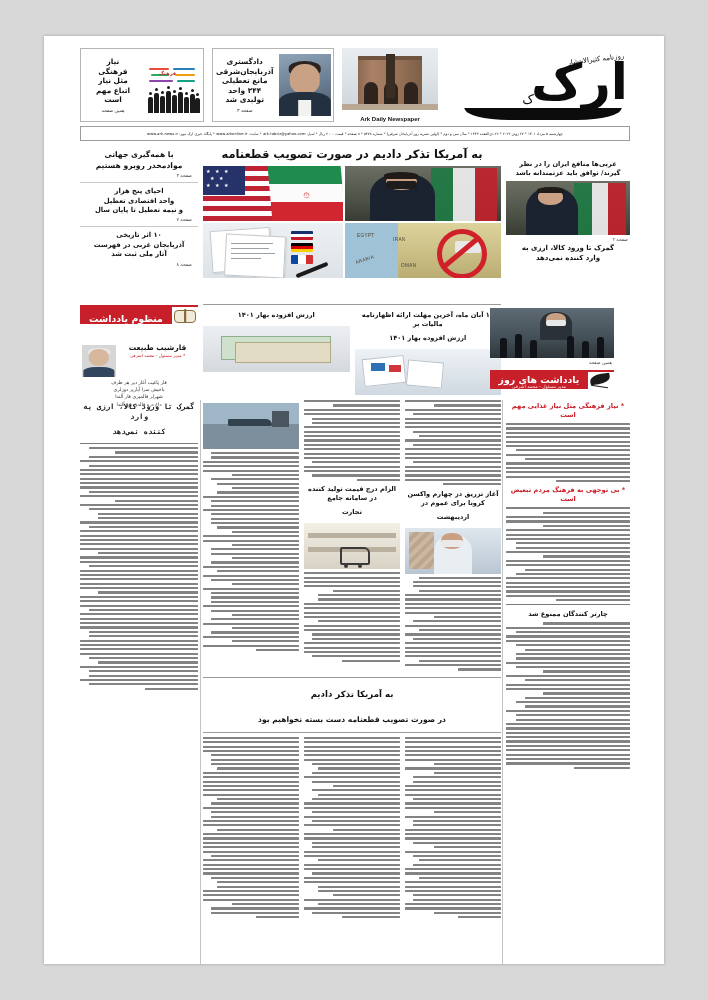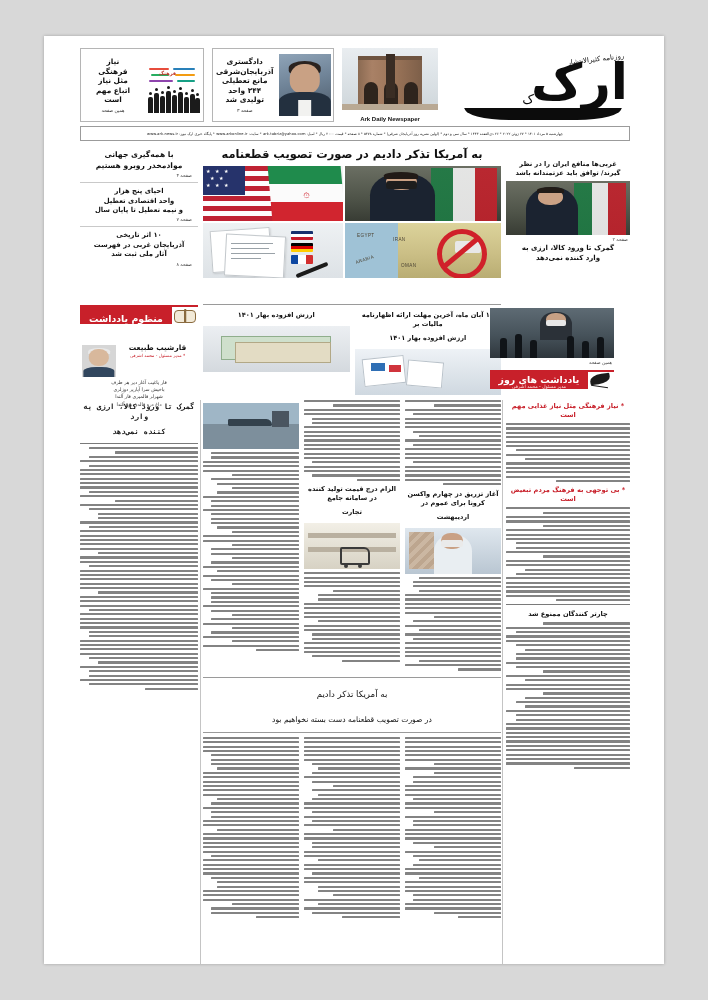--- a/index.html
+++ b/index.html
@@ -211,21 +211,21 @@
   .mp-shop .cart::after{content:"";position:absolute;left:2px;bottom:-5px;width:4px;height:4px;border-radius:50%;background:#3a3a3a;box-shadow:14px 0 0 #3a3a3a;}
 
   .mp-sea{position:absolute;inset:0;background:linear-gradient(180deg,#9fb6c6 0 46%,#7d8f9c 46% 100%);}
   .mp-sea .ship{position:absolute;left:26%;top:34%;width:46%;height:16%;background:#33414c;border-radius:2px 8px 2px 2px;}
   .mp-sea .rig{position:absolute;right:10%;top:18%;width:18%;height:34%;background:#4a5560;}
 
   .mp-note{position:absolute;inset:0;background:linear-gradient(180deg,#eceff2,#d4d9de);}
   .mp-note .bill{position:absolute;left:12%;top:22%;width:74%;height:48%;background:#cfe0cc;border:1px solid #8fae8c;}
   .mp-note .bill2{position:absolute;left:22%;top:34%;width:64%;height:42%;background:#e3dcc4;border:1px solid #b2a886;}
 
-  .foothead{font-size:8.6px;font-weight:normal;text-align:center;color:#111;line-height:11px;padding:3px 2px;margin-top:8px;}
+  .foothead{font-size:8.6px;font-weight:bold;text-align:center;color:#111;line-height:11px;padding:3px 2px;margin-top:8px;}
   .threecol{display:flex;gap:5px;}
   .threecol > div{flex:1;}
 
   .sep-h{height:1px;background:#9a9a9a;margin:4px 0;}
 </style>
 </head>
 <body>
 
 <div class="page">
  <div class="inner">

